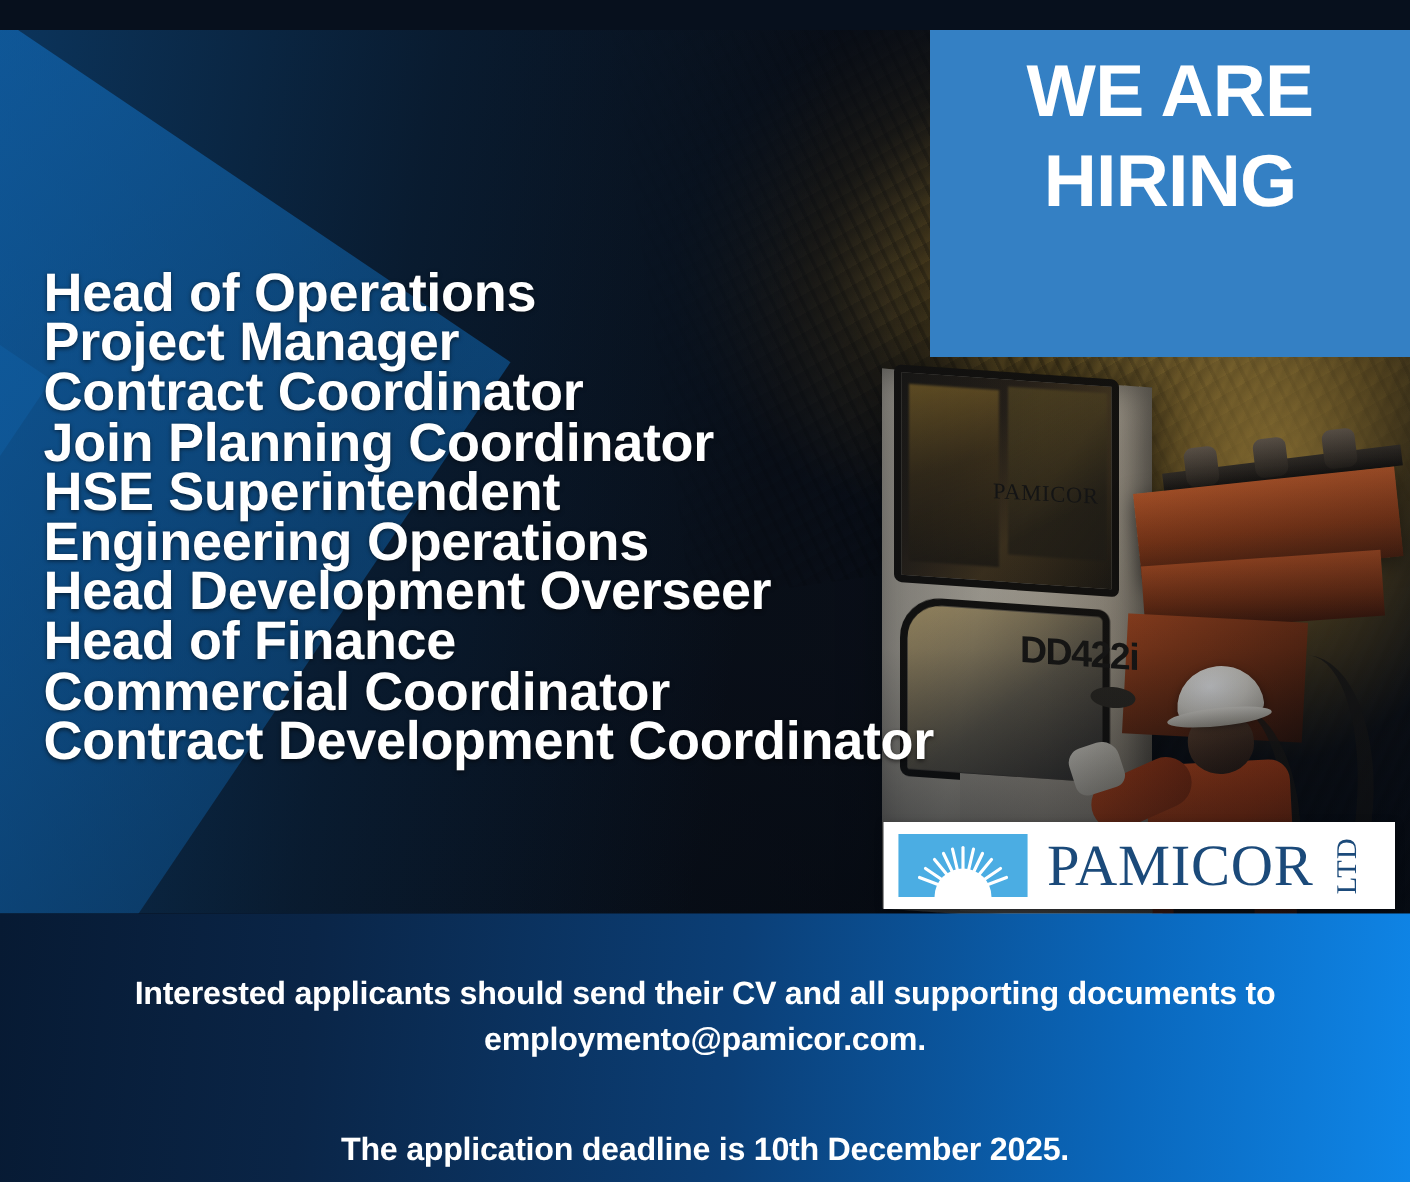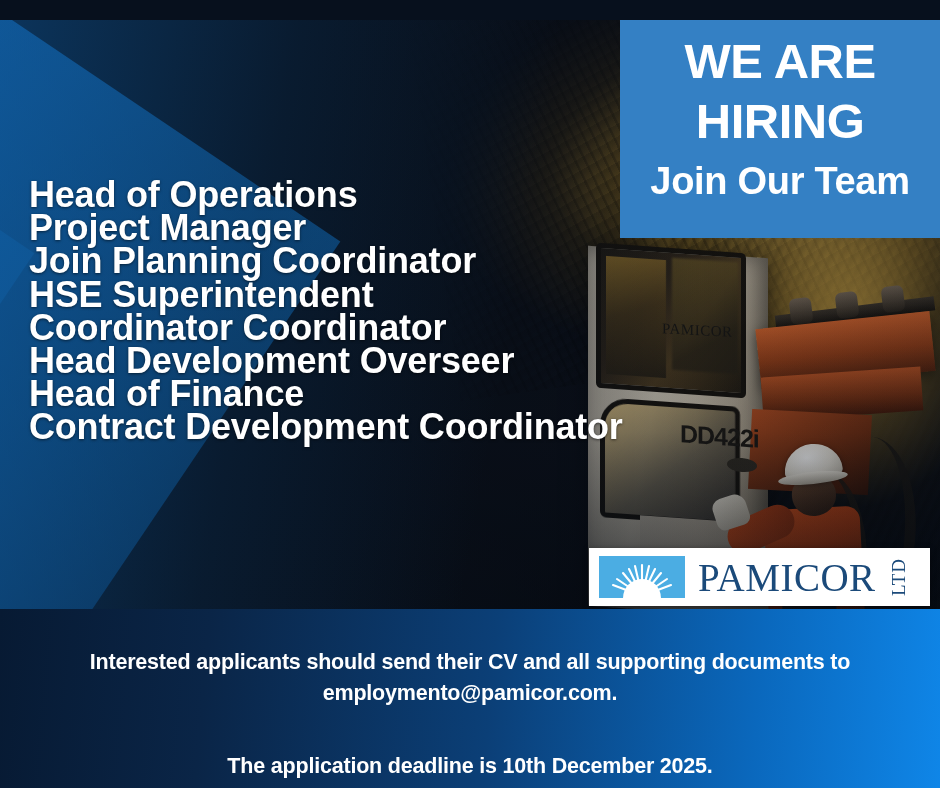--- a/index.html
+++ b/index.html
@@ -481,31 +481,32 @@
 
     <div class="photo-shade"></div>
     <div class="diag-blue"></div>
     <div class="diag-blue-2"></div>
     <div class="diag-soft"></div>
   </div>
 
   <div class="hiring-banner">
     <div class="hiring-line">WE ARE</div>
     <div class="hiring-line">HIRING</div>
-    <div class="join-team">Join Our Team</div>
   </div>
 
   <div class="jobs">
     <div class="job-item">Head of Operations</div>
     <div class="job-item">Project Manager</div>
+    <div class="job-item">Contract Coordinator</div>
     <div class="job-item">Join Planning Coordinator</div>
     <div class="job-item">HSE Superintendent</div>
-    <div class="job-item">Coordinator Coordinator</div>
+    <div class="job-item">Engineering Operations</div>
     <div class="job-item">Head Development Overseer</div>
     <div class="job-item">Head of Finance</div>
+    <div class="job-item">Commercial Coordinator</div>
     <div class="job-item">Contract Development Coordinator</div>
   </div>
 
   <div class="logo-box">
     <div class="logo-sun">
       <svg width="86" height="42" viewBox="0 0 86 42" aria-hidden="true">
         <rect x="0" y="0" width="86" height="42" fill="#4badE3"></rect>
         <g stroke="#ffffff" stroke-width="2.1" stroke-linecap="round">
           <line x1="43" y1="40" x2="43" y2="9"></line>
           <line x1="43" y1="40" x2="36" y2="10"></line>

